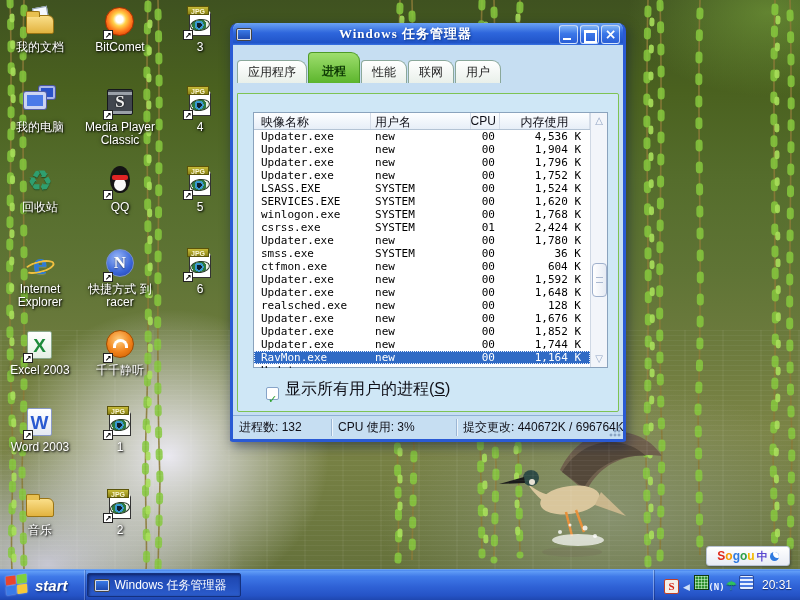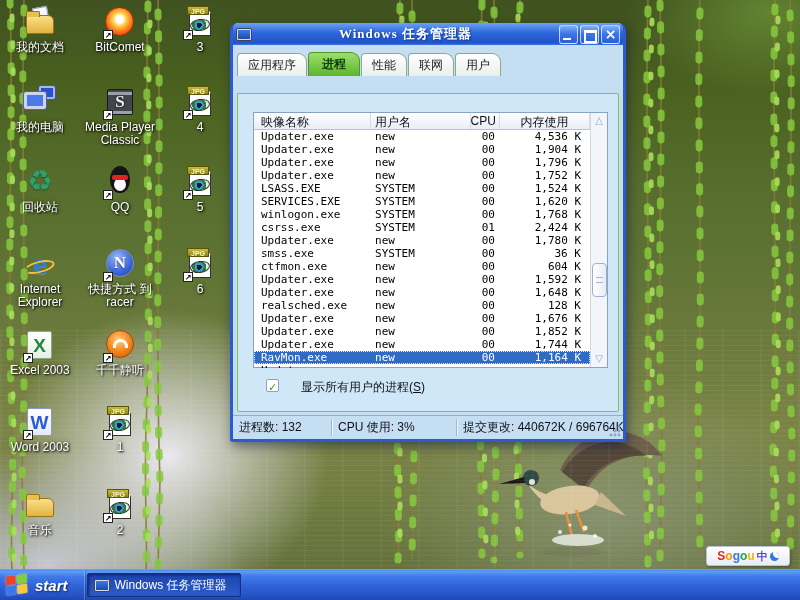--- a/index.html
+++ b/index.html
@@ -63,41 +63,41 @@
   .tbb{width:17px;height:17px;border-radius:3px;border:1px solid rgba(255,255,255,.7);display:inline-flex;align-items:center;justify-content:center;
     background:linear-gradient(#7fb3f8,#3b77e8 45%,#2a5ed6);color:#fff;font:bold 12px "DejaVu Sans",sans-serif;cursor:pointer;position:relative}
   .tbb.min i{position:absolute;left:3px;bottom:3px;width:8px;height:2px;background:#fff}
   .tbb.max i{position:absolute;left:3px;top:4px;width:9px;height:8px;border:2px solid #fff;border-top-width:3px}
   .tbb.cls::before{content:"×";font-size:14px;line-height:14px}
   .menubar{height:18px;background:#dcedfc;border-bottom:1px solid #b8cfe4;display:flex;padding:1px 2px 0 4px;font-size:12px;color:#101018}
   .menu-item{padding:1px 8px;cursor:pointer}
   .tabstrip{margin:7px 0 0 4px;height:22px;position:relative;z-index:2}
   .tab{display:inline-block;padding:3px 10px 2px;font-size:12px;color:#222;cursor:pointer;position:relative;top:1px;
     background:linear-gradient(#ffffff,#e9f0ea);border:1px solid #8aa89a;border-bottom:none;border-radius:4px 9px 0 0;margin-right:1px}
-  .tab.active{background:linear-gradient(#9ede6e,#5cb52c);border-color:#4e9a28;color:#0e3a04;padding:3px 13px 3px;top:0;font-weight:bold}
+  .tab.active{background:linear-gradient(#9ede6e,#5cb52c);border-color:#4e9a28;color:#0e3a04;padding:10px 13px 3px;top:0;font-weight:bold}
   .panel{position:absolute;left:4px;top:70px;width:382px;height:319px;box-sizing:border-box;
     border:1px solid #7ec354;background:#cfe7f6;border-radius:0 2px 2px 2px}
   .listbox{position:absolute;left:15px;top:18px;width:355px;height:256px;box-sizing:border-box;background:#fff;border:1px solid #8aa3bd;display:flex}
   .lcol{width:336px}
   .lheader{height:17px;display:flex;font-size:12px;color:#101018;background:linear-gradient(#fdfeff,#e7eef7);border-bottom:1px solid #b4c3d4;box-sizing:border-box}
   .lh{border-right:1px solid #d4dce8;box-sizing:border-box;padding-top:1px;white-space:nowrap;overflow:hidden;cursor:pointer}
   .w0{width:121px}.w1{width:103px}.w2{width:30px}.w3{width:93px}
   .lh.w0{padding-left:7px}.lh.w1{padding-left:4px}.lh.w2{text-align:right;padding-right:18px}.lh.w3{text-align:center}
   .lrows{height:238px;overflow:hidden;font:11px "DejaVu Sans Mono",monospace;color:#000}
   .prow{display:flex;height:13px;line-height:13px;white-space:nowrap;cursor:default}
   .pc{box-sizing:border-box;overflow:hidden}
   .pc.w0{padding-left:7px}.pc.w1{padding-left:4px}.pc.w2{text-align:right;padding-right:5px}.pc.w3{text-align:right;padding-right:9px}
   .prow.sel{background:#2f6ac5;color:#fff;outline:1px dotted #e8f0ff;outline-offset:-1px}
   .vscroll{width:17px;background:#f2f5fa;border-left:1px solid #cfd8e4;position:relative;box-sizing:border-box}
   .sb-up,.sb-dn{position:absolute;left:0;width:16px;height:16px;text-align:center;color:#93a6c4;font-size:10px;line-height:16px;cursor:pointer;font-family:"DejaVu Sans",sans-serif}
   .sb-up{top:0}.sb-dn{bottom:0}
   .sb-up::before{content:"△"}.sb-dn::before{content:"▽"}
   .sb-thumb{position:absolute;left:1px;top:150px;width:13px;height:32px;background:linear-gradient(90deg,#ffffff,#e6ebf4);border:1px solid #9fb0cc;border-radius:4px;cursor:pointer}
   .sb-thumb::after{content:"";position:absolute;left:3px;top:13px;width:7px;height:4px;border-top:1px solid #aab8d0;border-bottom:1px solid #aab8d0}
-  .showall{position:absolute;left:28px;top:285px;display:flex;align-items:flex-start;gap:22px;font-size:12px;color:#101018;cursor:pointer}
+  .showall{position:absolute;left:28px;top:285px;display:flex;align-items:flex-end;gap:6px;font-size:16px;color:#101018;cursor:pointer}
   .cb{width:13px;height:13px;box-sizing:border-box;background:#fff;border:1px solid #86a4c8;border-radius:2px;color:#2ca02c;text-align:center;font-family:"DejaVu Sans",sans-serif}
   .cb::before{content:"✓";font-weight:bold;font-size:11px;line-height:11px}
   .endbtn{position:absolute;left:262px;top:281px;width:98px;height:22px;font-size:12px;color:#101018;cursor:pointer;
     border:1px solid #7a96cf;border-radius:3px;background:linear-gradient(#ffffff,#e9eef6 50%,#d8e2f0);box-shadow:inset 0 0 0 1px rgba(255,255,255,.8)}
   .statusbar{position:absolute;left:0;bottom:0;width:100%;height:24px;box-sizing:border-box;border-top:1px solid #8fb0d4;
     display:flex;align-items:center;font-size:12px;color:#101018;background:#c6def2}
   .sb-cell{padding:0 6px;height:17px;line-height:17px;border-right:1px solid #9cb6d4;box-shadow:1px 0 0 rgba(255,255,255,.7);white-space:nowrap;overflow:hidden}
   .sb-c0{width:86px}.sb-c1{width:112px}.sb-c2{flex:1;border-right:none;box-shadow:none}
   .grip{position:absolute;right:2px;bottom:2px;width:13px;height:13px;
     background-image:radial-gradient(circle at 3px 11px,#8aa4c4 1.3px,transparent 1.7px),radial-gradient(circle at 7px 11px,#8aa4c4 1.3px,transparent 1.7px),radial-gradient(circle at 11px 11px,#8aa4c4 1.3px,transparent 1.7px),radial-gradient(circle at 7px 7px,#8aa4c4 1.3px,transparent 1.7px),radial-gradient(circle at 11px 7px,#8aa4c4 1.3px,transparent 1.7px),radial-gradient(circle at 11px 3px,#8aa4c4 1.3px,transparent 1.7px)}
@@ -519,15 +519,19 @@
           <i class="f2"></i>
           <i class="f3"></i>
           <i class="f4"></i>
         </span>
       <span class="start-label">start</span>
     </div>
     <div class="taskbtn">
       <span class="task-ico"></span>
       <span>Windows 任务管理器</span>
     </div>
+    <div class="tray">
+      <span id="trayicons"><span class="ti ti-sogou">S</span><span class="ti ti-arrow">◀</span><span class="ti ti-grid"></span><span class="ti ti-n">(N)</span><span class="ti ti-umb">☂</span><span class="ti ti-shield"></span></span>
+      <span class="clock">20:31</span>
+    </div>
   </div>
 
 </div>
 
 </body></html>

